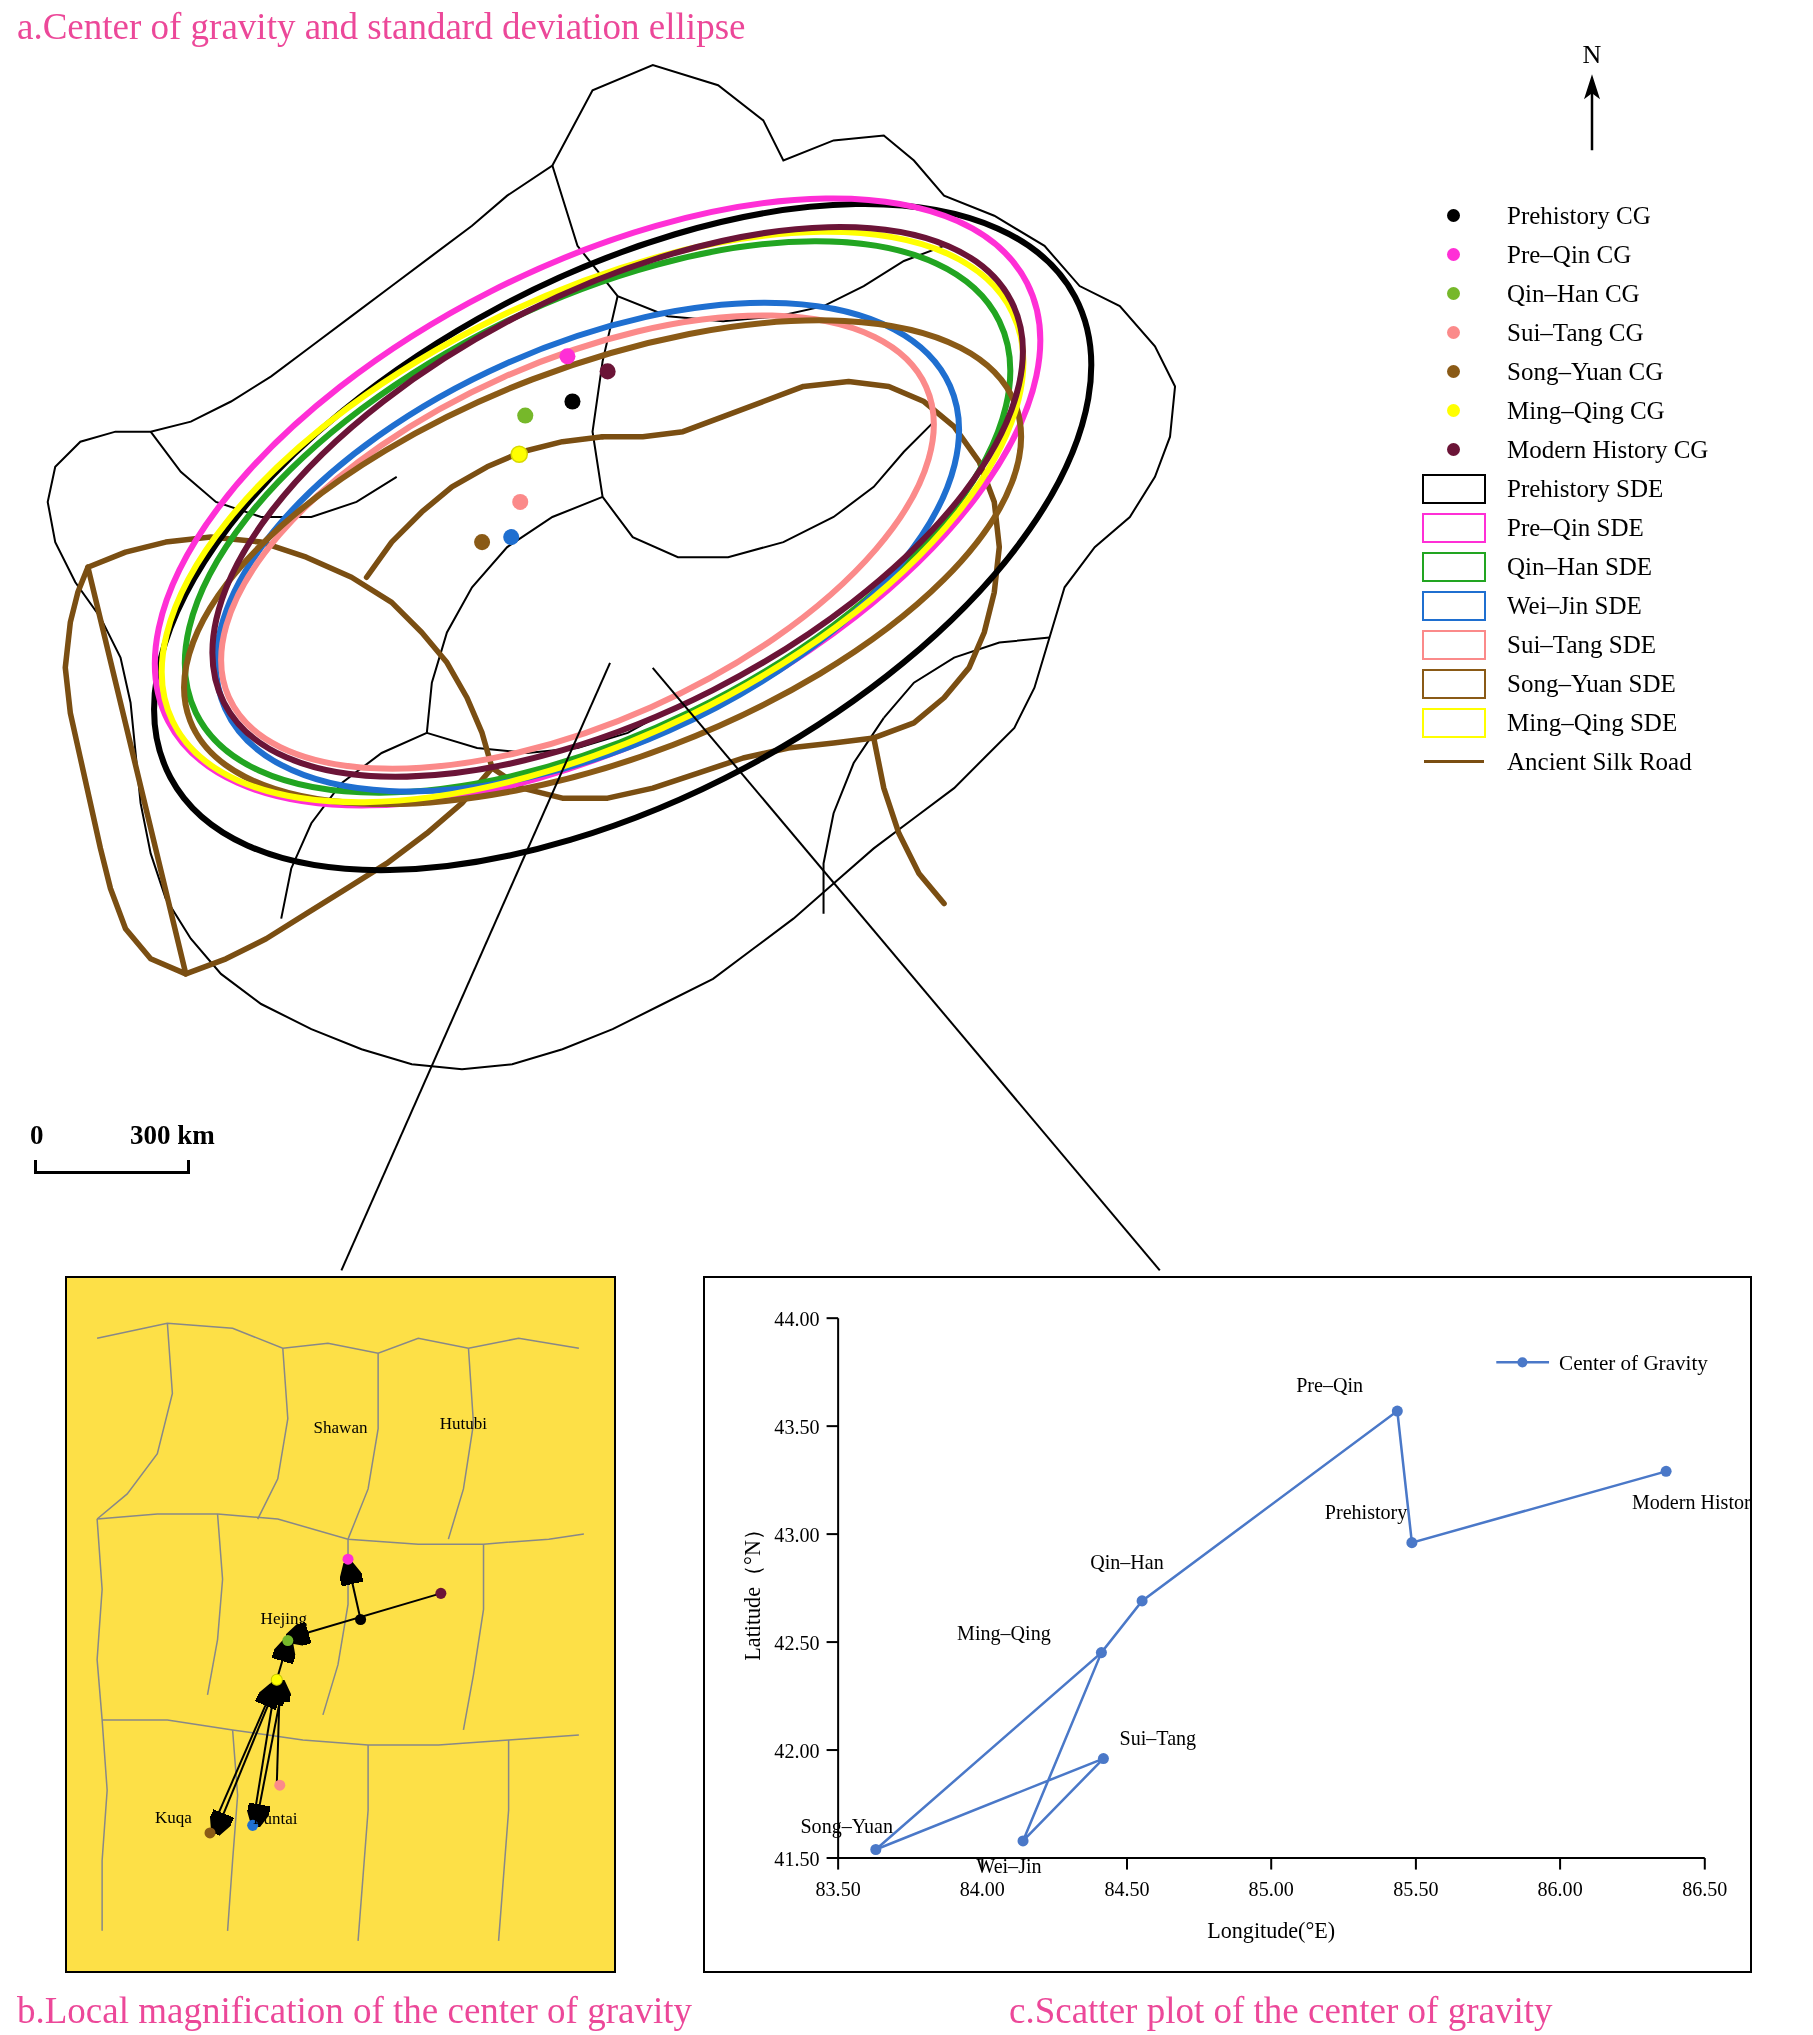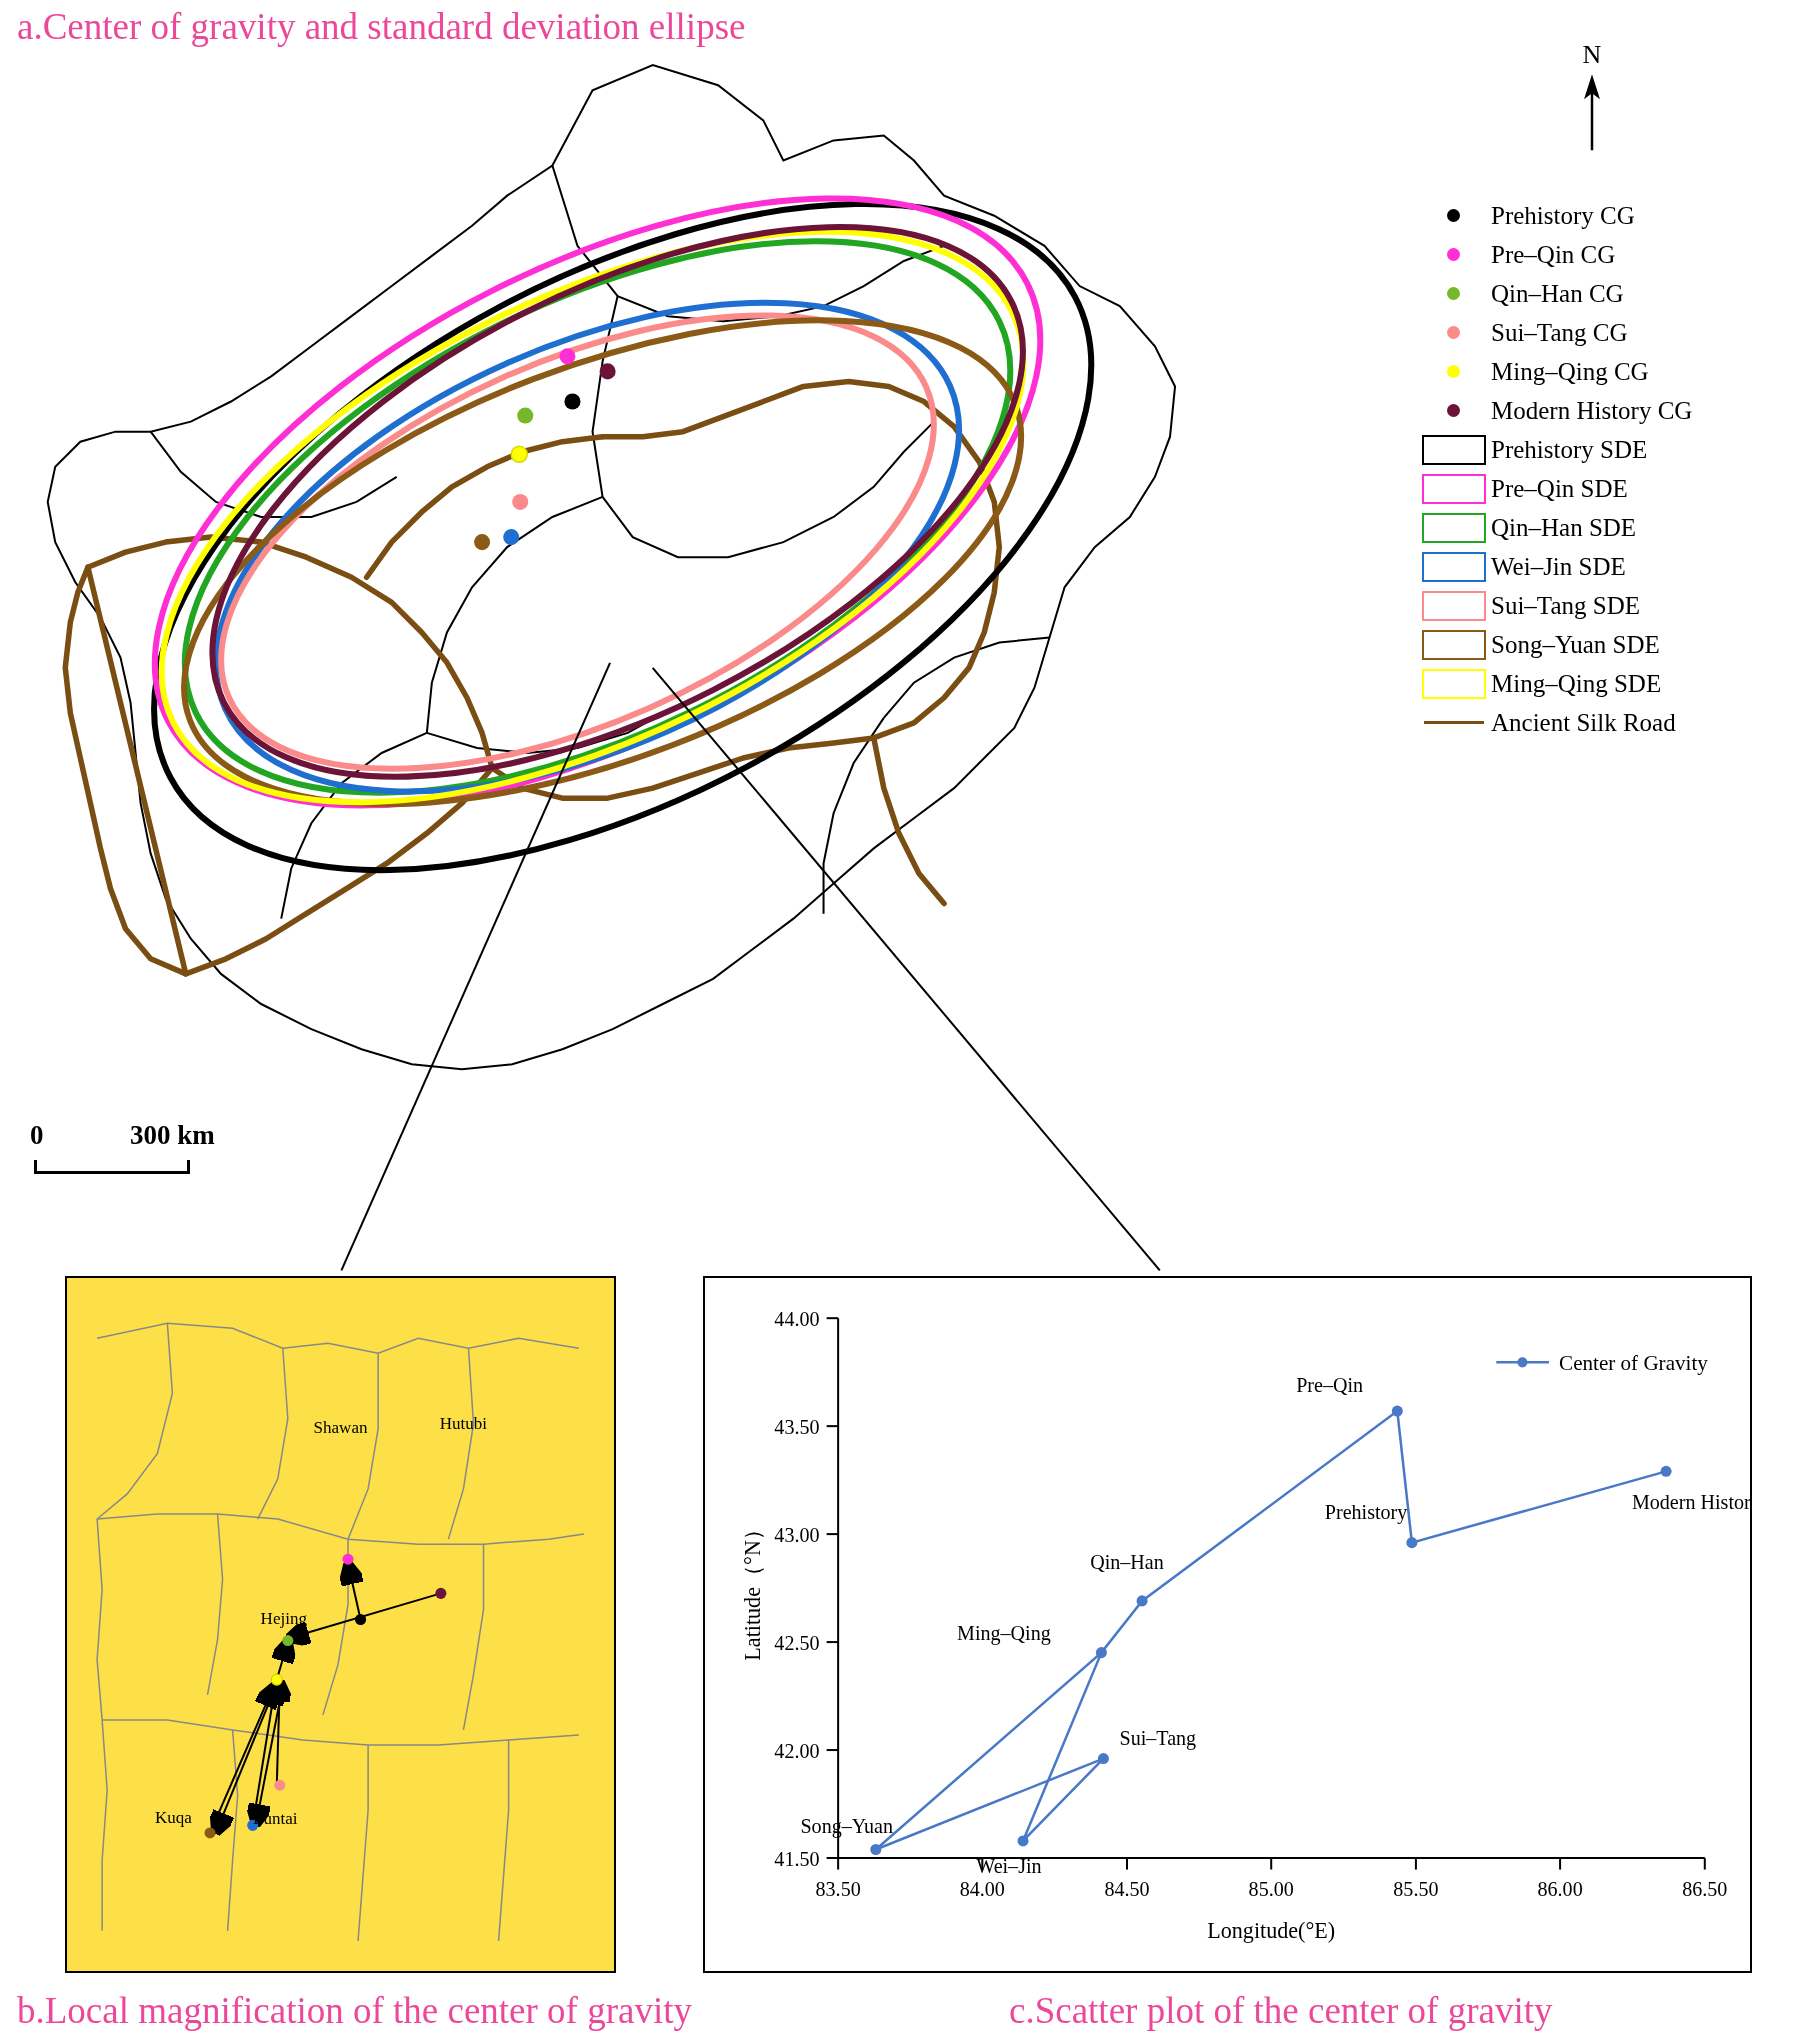--- a/index.html
+++ b/index.html
@@ -22,21 +22,21 @@
   #scale-bar{position:absolute;left:30px;top:1120px;width:191px;height:80px;}
   #scale-bar .sb-labels{position:relative;height:33px;font-size:27px;font-weight:bold;}
   #scale-bar .sb-zero{position:absolute;left:0;top:0;}
   #scale-bar .sb-max{position:absolute;left:100px;top:0;white-space:nowrap;}
   #scale-bar .sb-line{position:relative;margin-top:4px;height:20px;}
   #scale-bar .sb-line .bar{position:absolute;left:4px;top:14px;width:156px;height:2.5px;background:#000;}
   #scale-bar .sb-line .tick{position:absolute;top:2.5px;width:2.5px;height:14px;background:#000;}
 
   
   #legend{position:absolute;left:1416px;top:196px;width:382px;}
-  .leg-row{display:flex;align-items:center;height:39px;}
+  .leg-row{display:flex;align-items:center;height:39px;gap:16px;}
   .leg-dot-wrap{width:75px;display:flex;justify-content:center;align-items:center;}
   .leg-dot{width:13px;height:13px;border-radius:50%;display:block;}
   .leg-box-wrap{width:75px;display:flex;justify-content:center;align-items:center;}
   .leg-box{width:60px;height:26px;border:2.5px solid #000;background:#fff;display:block;}
   .leg-line-wrap{width:75px;display:flex;justify-content:center;align-items:center;}
   .leg-line{width:60px;height:3px;display:block;}
   .leg-label{font-size:25px;font-family:"Liberation Serif",serif;white-space:nowrap;}
 
   
   #panel-b{position:absolute;left:65px;top:1276px;width:547px;height:693px;border:2.5px solid #000;background:#fde047;}
@@ -156,20 +156,26 @@
     <span class="leg-label">Qin–Han CG</span>
   </div>
   <div class="leg-row">
     <span class="leg-dot-wrap">
         <span class="leg-dot" style="background:#fb8a8a"></span>
       </span>
     <span class="leg-label">Sui–Tang CG</span>
   </div>
   <div class="leg-row">
     <span class="leg-dot-wrap">
+        <span class="leg-dot" style="background:#8a5a16"></span>
+      </span>
+    <span class="leg-label">Song–Yuan CG</span>
+  </div>
+  <div class="leg-row">
+    <span class="leg-dot-wrap">
         <span class="leg-dot" style="background:#ffff00"></span>
       </span>
     <span class="leg-label">Ming–Qing CG</span>
   </div>
   <div class="leg-row">
     <span class="leg-dot-wrap">
         <span class="leg-dot" style="background:#6b1437"></span>
       </span>
     <span class="leg-label">Modern History CG</span>
   </div>

